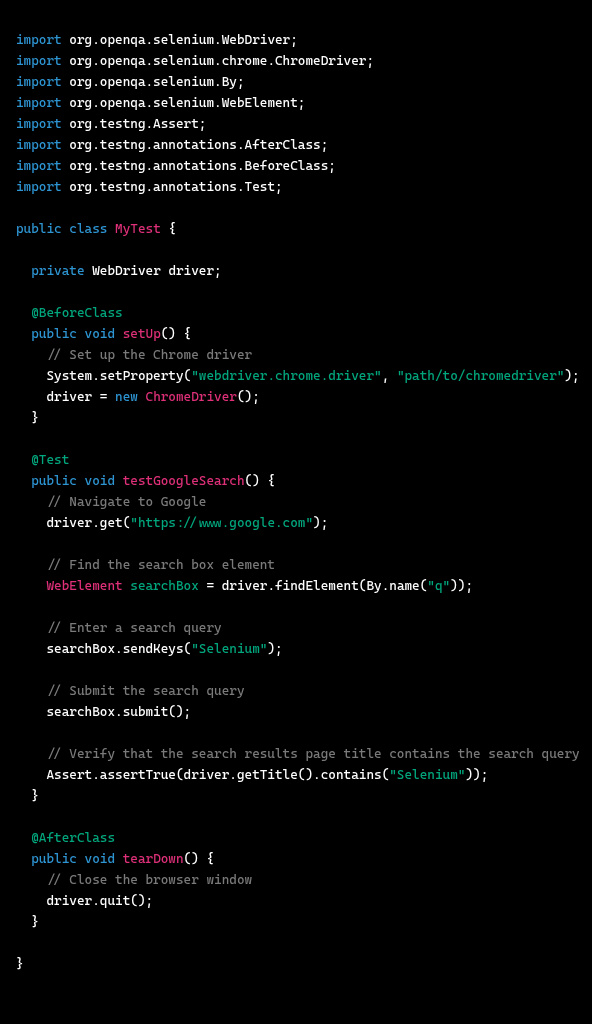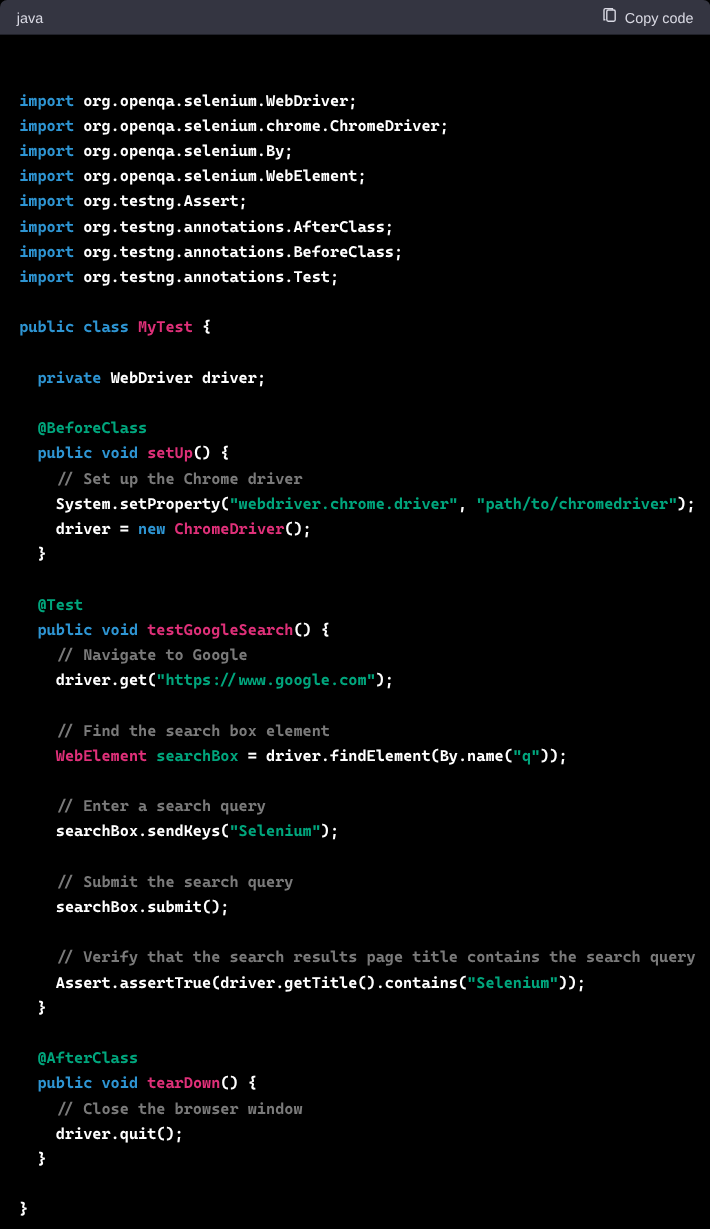--- a/index.html
+++ b/index.html
@@ -41,52 +41,39 @@
     font-family: inherit;
   }
   .copy-btn svg {
     width: 14px;
     height: 14px;
     stroke: #d9d9e3;
     fill: none;
     stroke-width: 2;
   }
   .code-area {
-    padding: 24px 16px;
+    padding: 8px 16px;
     font-size: 13px;
     line-height: 21px;
     color: #fff;
     background: #000;
     white-space: pre;
-    font-weight: bold;
   }
   .kw { color: #2e95d3; }
   .cls { color: #df3079; }     
   .ann { color: #00a67d; }     
   .str { color: #00a67d; }     
   .cmt { color: #7a7a7a; }     
   .typ { color: #df3079; }     
   .mthd { color: #df3079; }    
 </style>
 </head>
 <body>
 
 <div class="code-block">
-  <div class="header">
-    <span class="lang">java</span>
-    <button class="copy-btn">
-      <span>
-        <svg viewBox="0 0 24 24">
-            <rect x="8" y="4" width="12" height="16" rx="2"></rect>
-            <path d="M16 4V2H6a2 2 0 0 0-2 2v14h2"></path>
-          </svg>
-      </span>
-      <span>Copy code</span>
-    </button>
-  </div>
   <div class="code-area">
 <span class="kw">import</span> <span>org.openqa.selenium.WebDriver;</span>
 <span class="kw">import</span> <span>org.openqa.selenium.chrome.ChromeDriver;</span>
 <span class="kw">import</span> <span>org.openqa.selenium.By;</span>
 <span class="kw">import</span> <span>org.openqa.selenium.WebElement;</span>
 <span class="kw">import</span> <span>org.testng.Assert;</span>
 <span class="kw">import</span> <span>org.testng.annotations.AfterClass;</span>
 <span class="kw">import</span> <span>org.testng.annotations.BeforeClass;</span>
 <span class="kw">import</span> <span>org.testng.annotations.Test;</span>
 

